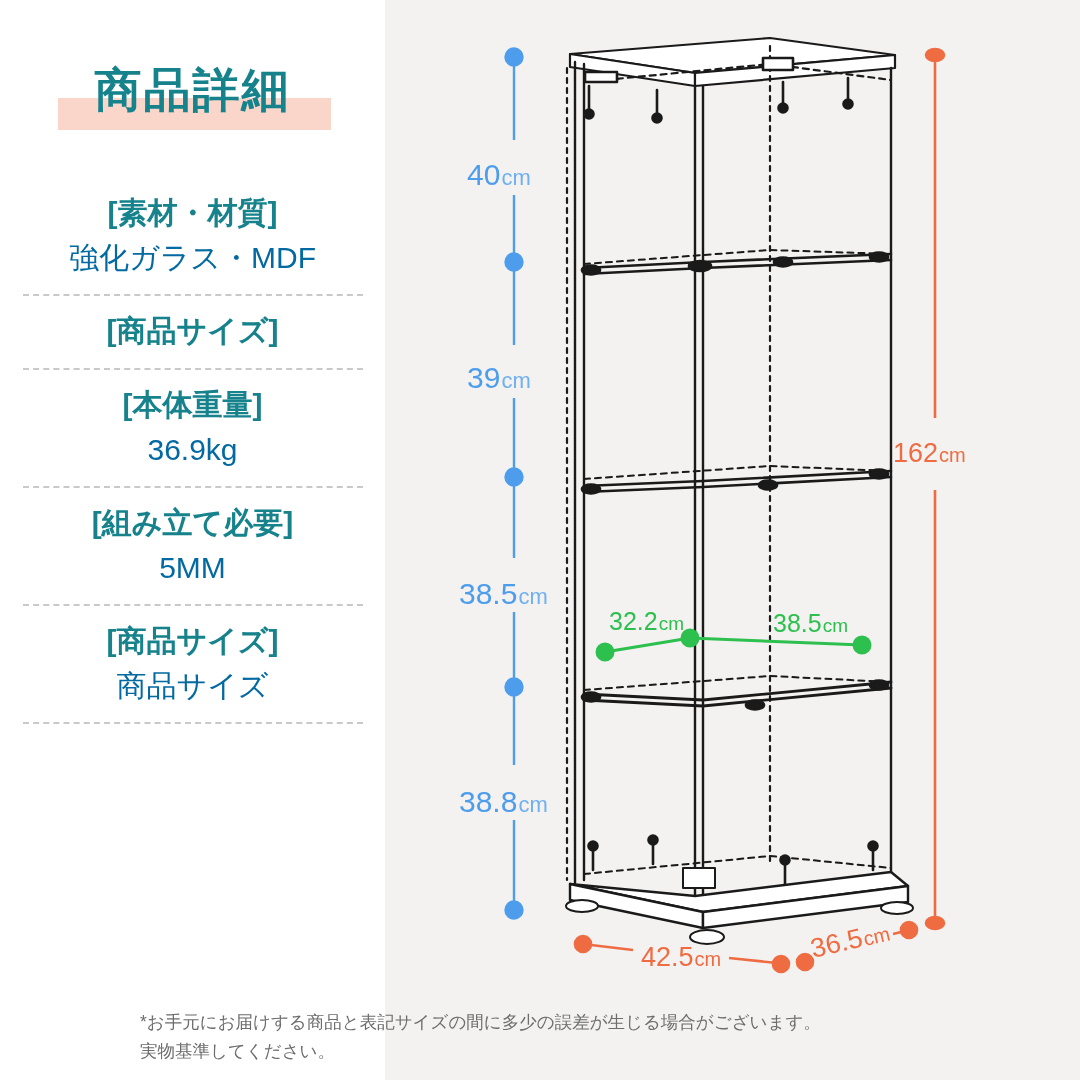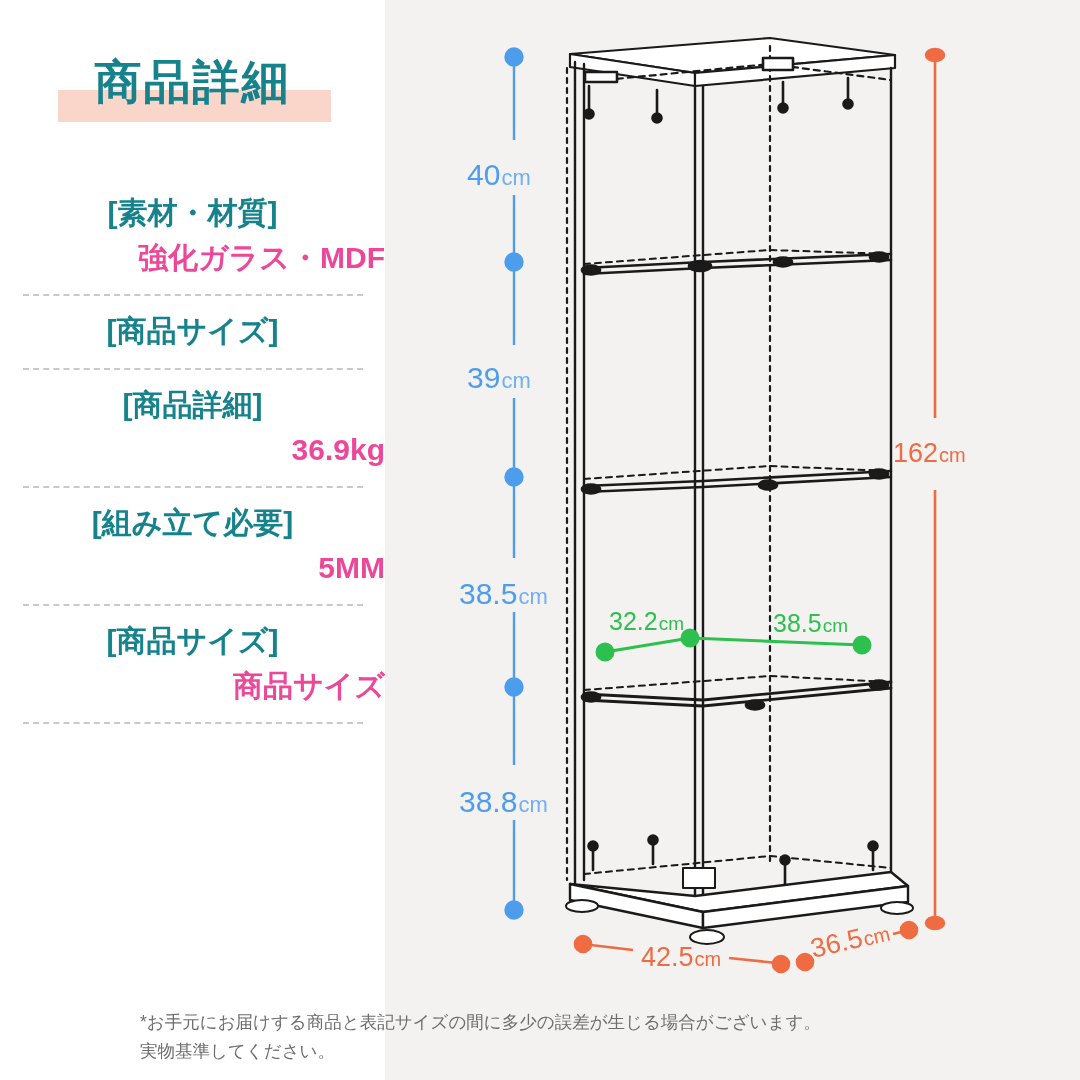--- a/index.html
+++ b/index.html
@@ -30,21 +30,21 @@
   
   .sidebar {
     position: absolute;
     left: 0; top: 0;
     width: 385px; height: 1080px;
     background: #ffffff;
   }
 
   .title-wrap {
     position: absolute;
-    left: 0; top: 52px;
+    left: 0; top: 60px;
     width: 385px;
     height: 88px;
   }
   .title-hl {
     position: absolute;
     left: 58px; top: 38px;
     width: 273px; height: 32px;
     background: #f9d6c9;
   }
   .title-text {
@@ -70,25 +70,24 @@
     text-align: center;
   }
   .spec-label {
     color: #16828c;
     font-weight: bold;
     font-size: 30px;
     line-height: 46px;
     letter-spacing: 0px;
   }
   .spec-value {
-    color: #ec4899;
+    color: #0369a1;
     font-size: 30px;
     line-height: 44px;
-    font-weight: bold;
-    text-align: right;
+    font-weight: normal;
   }
   .spec-value.small { font-size: 29px; }
 
   .sep {
     width: 340px;
     margin: 14px auto 12px auto;
     border-top: 2px dashed #c9c9c9;
     height: 0;
   }
 
@@ -134,21 +133,21 @@
         <div class="spec-block">
           <div class="spec-label">[素材・材質]</div>
           <div class="spec-value">強化ガラス・MDF</div>
         </div>
         <div class="sep"></div>
         <div class="spec-block">
           <div class="spec-label">[商品サイズ]</div>
         </div>
         <div class="sep"></div>
         <div class="spec-block">
-          <div class="spec-label">[商品詳細]</div>
+          <div class="spec-label">[本体重量]</div>
           <div class="spec-value">36.9kg</div>
         </div>
         <div class="sep"></div>
         <div class="spec-block">
           <div class="spec-label">[組み立て必要]</div>
           <div class="spec-value">5MM</div>
         </div>
         <div class="sep"></div>
         <div class="spec-block">
           <div class="spec-label">[商品サイズ]</div>

